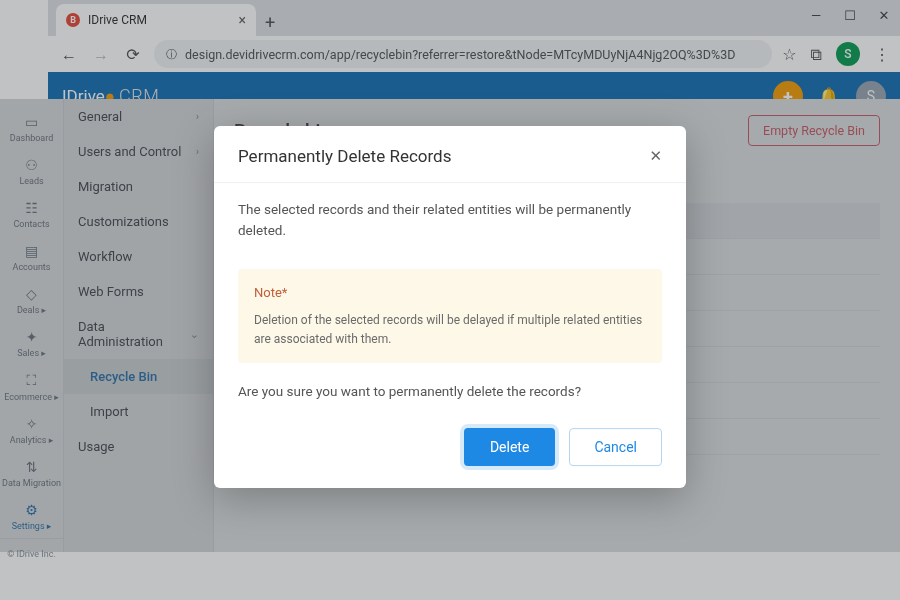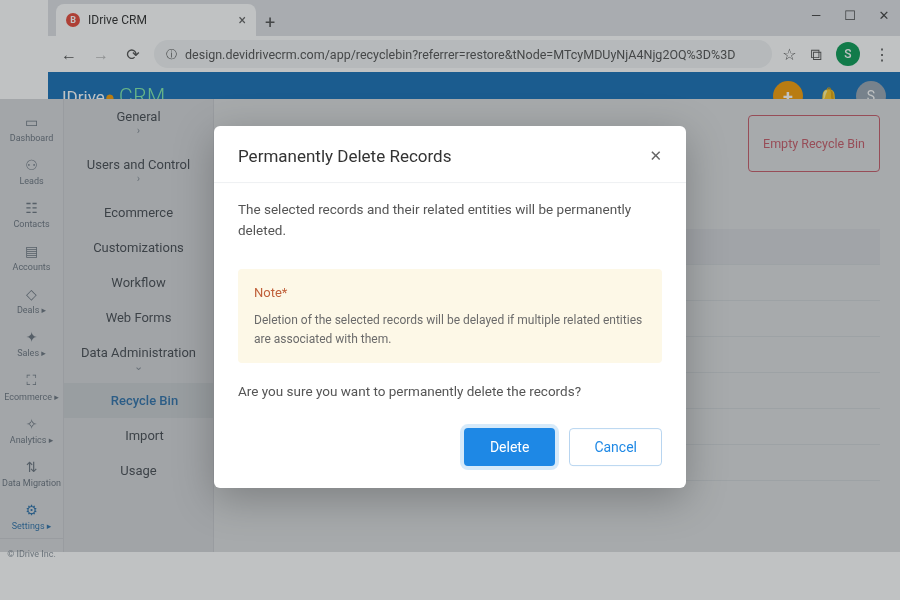--- a/index.html
+++ b/index.html
@@ -20,45 +20,45 @@
 .nav-btn { width:22px; text-align:center; color:#555; font-size:16px; }
 .nav-btn.disabled { color:#bbb; }
 .url-box { flex:1; height:28px; background:#f1f3f4; border-radius:14px; display:flex; align-items:center; padding:0 12px; gap:8px; font-size:12.5px; color:#555; }
 .url-box .lock { font-size:11px; }
 .addr-right { display:flex; align-items:center; gap:14px; color:#555; }
 .profile-chip { width:24px; height:24px; border-radius:50%; background:#0f9d58; color:#fff; display:flex; align-items:center; justify-content:center; font-size:12px; font-weight:500; }
 
 
 .app-header { height:48px; background:#1b72b8; display:flex; align-items:center; padding:0 14px; color:#fff; }
 .brand { font-size:17px; font-weight:400; }
-.brand .crm { font-weight:300; letter-spacing:.5px; margin-left:4px; color:#86efac; font-size:21px; }
+.brand .crm { font-weight:300; letter-spacing:.5px; margin-left:4px; color:#e5e5e5; font-size:18px; }
 .header-right { margin-left:auto; display:flex; align-items:center; gap:16px; }
 .plus-btn { width:30px; height:30px; border-radius:50%; background:#f59e0b; color:#fff; display:flex; align-items:center; justify-content:center; font-size:18px; font-weight:bold; }
 .bell { font-size:17px; color:#e8f1fa; }
 .avatar { width:30px; height:30px; border-radius:50%; background:#9aa7b3; display:flex; align-items:center; justify-content:center; font-size:14px; color:#fff; }
 
 
 .app-body { display:flex; height:calc(600px - 99px - 48px); position:relative; }
 .rail { width:64px; background:#f7f8f9; border-right:1px solid #e4e6e8; display:flex; flex-direction:column; padding-top:8px; }
 .rail-item { display:flex; flex-direction:column; align-items:center; padding:7px 0; font-size:9px; color:#6a7580; gap:3px; }
 .rail-item .ri-icon { font-size:14px; color:#6a7580; }
 .rail-item.active { color:#1b72b8; }
 .rail-item.active .ri-icon { color:#1b72b8; }
 .rail-footer { margin-top:auto; padding:10px 4px; font-size:9px; color:#8a939c; text-align:center; border-top:1px solid #e4e6e8; }
 
 .sidebar { width:150px; background:#f4f5f6; border-right:1px solid #e4e6e8; font-size:13px; color:#3a3f45; }
-.side-item { padding:10px 14px; display:flex; align-items:center; justify-content:space-between; cursor:pointer;flex-direction:column; }
+.side-item { padding:10px 14px; display:flex; align-items:center; justify-content:space-between; cursor:pointer; }
 .side-item .chev { color:#8a939c; font-size:11px; }
 .side-sub { padding-left:26px; }
 .side-sub.active { background:#e6e8ea; color:#1b72b8; font-weight:500; }
 
 .content { flex:1; background:#fff; padding:16px 20px; position:relative; }
 .page-head { display:flex; align-items:center; justify-content:space-between; margin-bottom:14px; }
 .page-title { font-size:19px; color:#333; font-weight:500; }
-.empty-btn { border:1px solid #e25563; color:#e25563; background:#fff; padding:20px 14px; border-radius:4px; font-size:12.5px; }
+.empty-btn { border:1px solid #e25563; color:#e25563; background:#fff; padding:7px 14px; border-radius:4px; font-size:12.5px; }
 
 .toolbar { display:flex; gap:10px; margin-bottom:14px; }
 .tbtn { border:1px solid #d6dade; background:#fff; padding:6px 12px; border-radius:4px; font-size:12.5px; color:#555; display:flex; align-items:center; gap:6px; }
 .tbtn .ic { font-size:12px; }
 
 .data-table { width:100%; }
 .th-row, .td-row { display:flex; align-items:center; padding:10px 12px; border-bottom:1px solid #edf0f2; font-size:12.5px; color:#4a5055; }
 .th-row { background:#f3f5f7; font-weight:500; }
 .col-a { flex:1; }
 .col-b { width:170px; }
@@ -174,21 +174,21 @@
   <div class="sidebar" id="sidebar">
       <div class="side-item">
         <span>General</span>
         <span class="chev">›</span>
       </div>
       <div class="side-item">
         <span>Users and Control</span>
         <span class="chev">›</span>
       </div>
       <div class="side-item">
-        <span>Ecommerce</span>
+        <span>Migration</span>
       </div>
       <div class="side-item">
         <span>Customizations</span>
       </div>
       <div class="side-item">
         <span>Workflow</span>
       </div>
       <div class="side-item">
         <span>Web Forms</span>
       </div>

